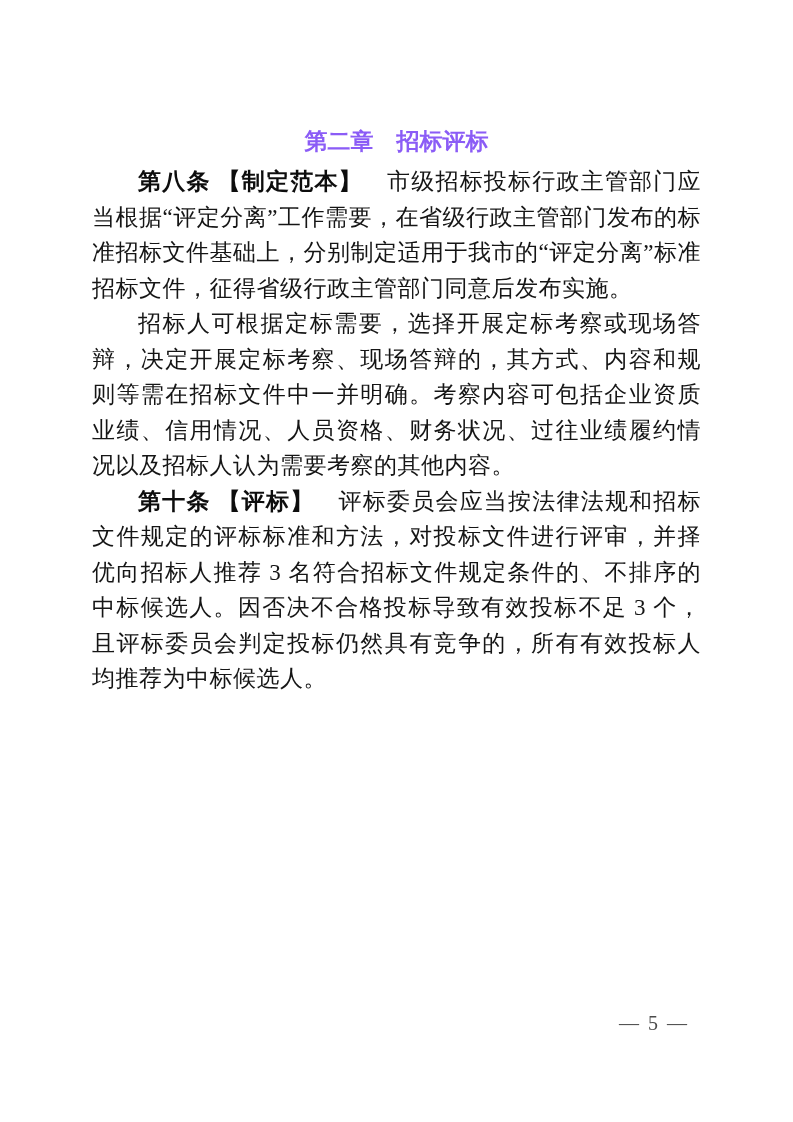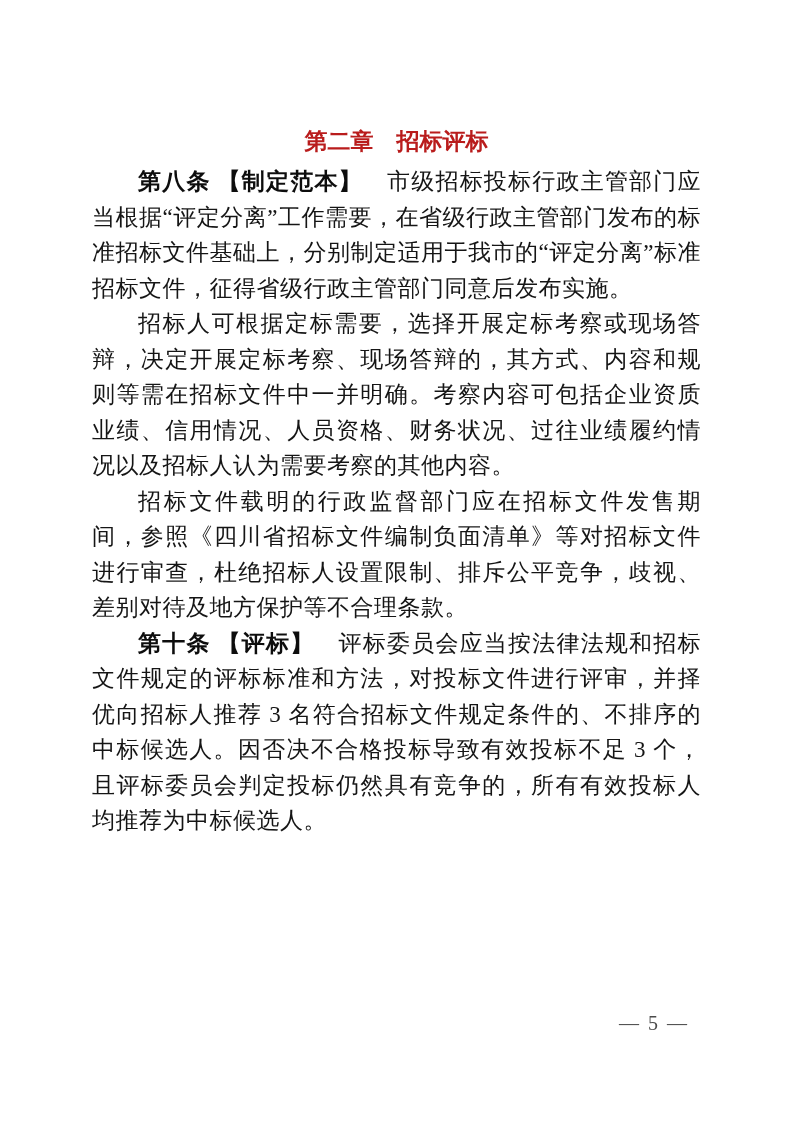--- a/index.html
+++ b/index.html
@@ -23,21 +23,21 @@
     width: 609px;
     padding-top: 126px;
   }
   .chapter-title {
     margin: 0 0 8px 0;
     text-align: center;
     font-family: "Liberation Sans", sans-serif;
     font-weight: bold;
     font-size: 23px;
     line-height: 30px;
-    color: #b91c1c;
+    color: #8b5cf6;
   }
   .para {
     margin: 0;
     font-size: 23px;
     line-height: 35.5px;
     text-align: justify;
     text-justify: inter-ideograph;
     text-indent: 2em;
     letter-spacing: 0.5px;
     color: #151515;
@@ -62,20 +62,19 @@
 <div class="page">
   <div class="content">
 
     <h1 class="chapter-title">第二章　招标评标</h1>
 
     <p class="para"><span class="label">第八条 【制定范本】</span><span>　市级招标投标行政主管部门应当根据“评定分离”工作需要，在省级行政主管部门发布的标准招标文件基础上，分别制定适用于我市的“评定分离”标准招标文件，征得省级行政主管部门同意后发布实施。</span></p>
 
 
     <p class="para"><span>招标人可根据定标需要，选择开展定标考察或现场答辩，决定开展定标考察、现场答辩的，其方式、内容和规则等需在招标文件中一并明确。考察内容可包括企业资质业绩、信用情况、人员资格、财务状况、过往业绩履约情况以及招标人认为需要考察的其他内容。</span></p>
 
-    <p class="para"><span>招标文件载明的行政监督部门应在招标文件发售期间，参照《四川省招标文件编制负面清单》等对招标文件进行审查，杜绝招标人设置限制、排斥公平竞争，歧视、差别对待及地方保护等不合理条款。</span></p>
 
     <p class="para"><span class="label">第十条 【评标】</span><span>　评标委员会应当按法律法规和招标文件规定的评标标准和方法，对投标文件进行评审，并择优向招标人推荐 3 名符合招标文件规定条件的、不排序的中标候选人。因否决不合格投标导致有效投标不足 3 个，且评标委员会判定投标仍然具有竞争的，所有有效投标人均推荐为中标候选人。</span></p>
 
   </div>
 
   <div class="page-number">— 5 —</div>
 </div>
 
 </body></html>

